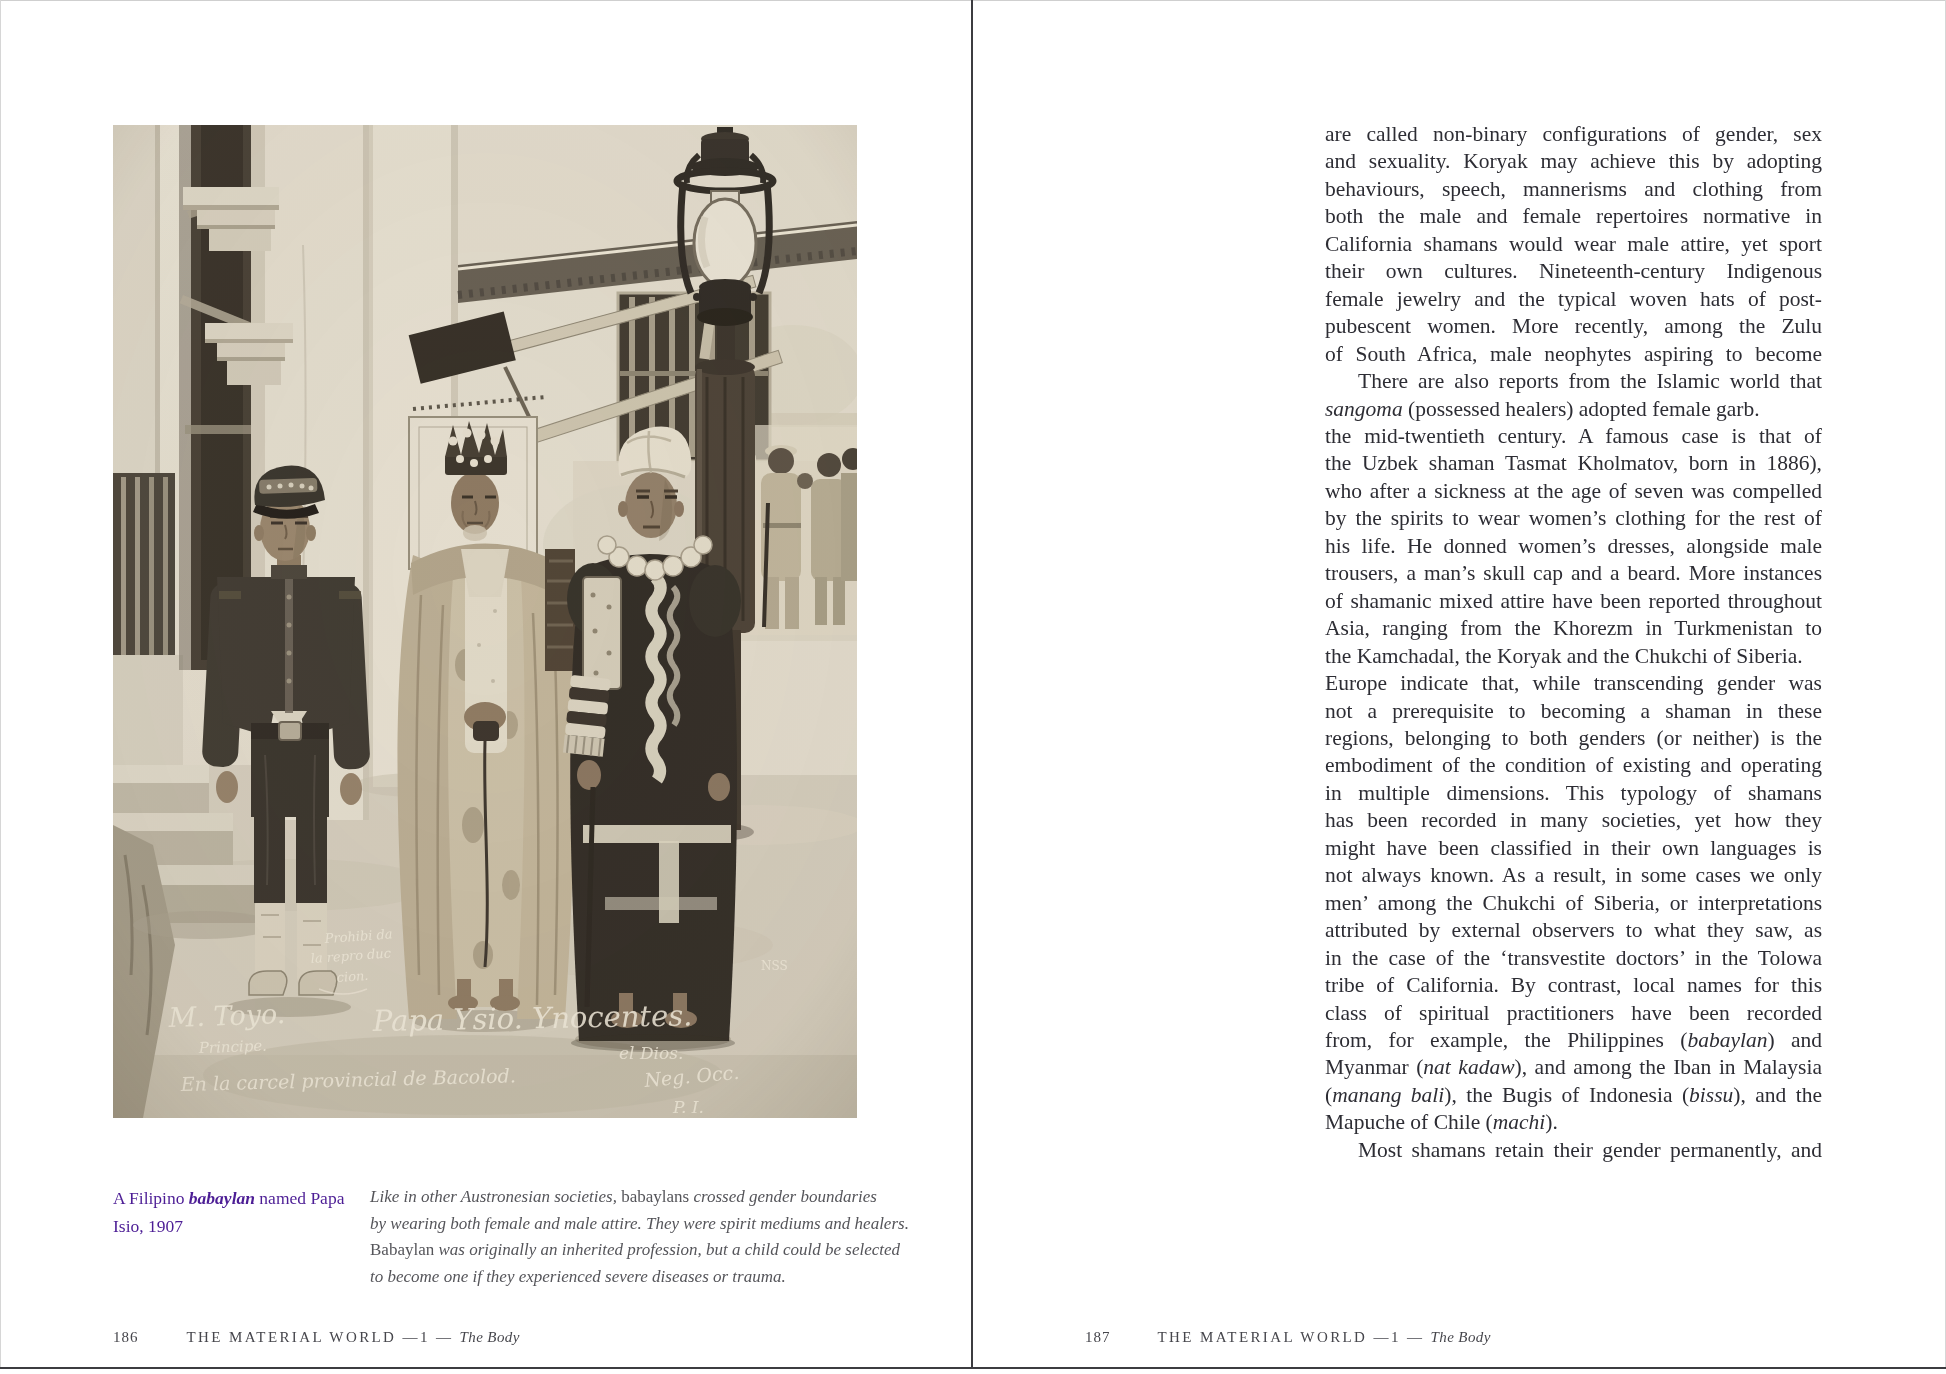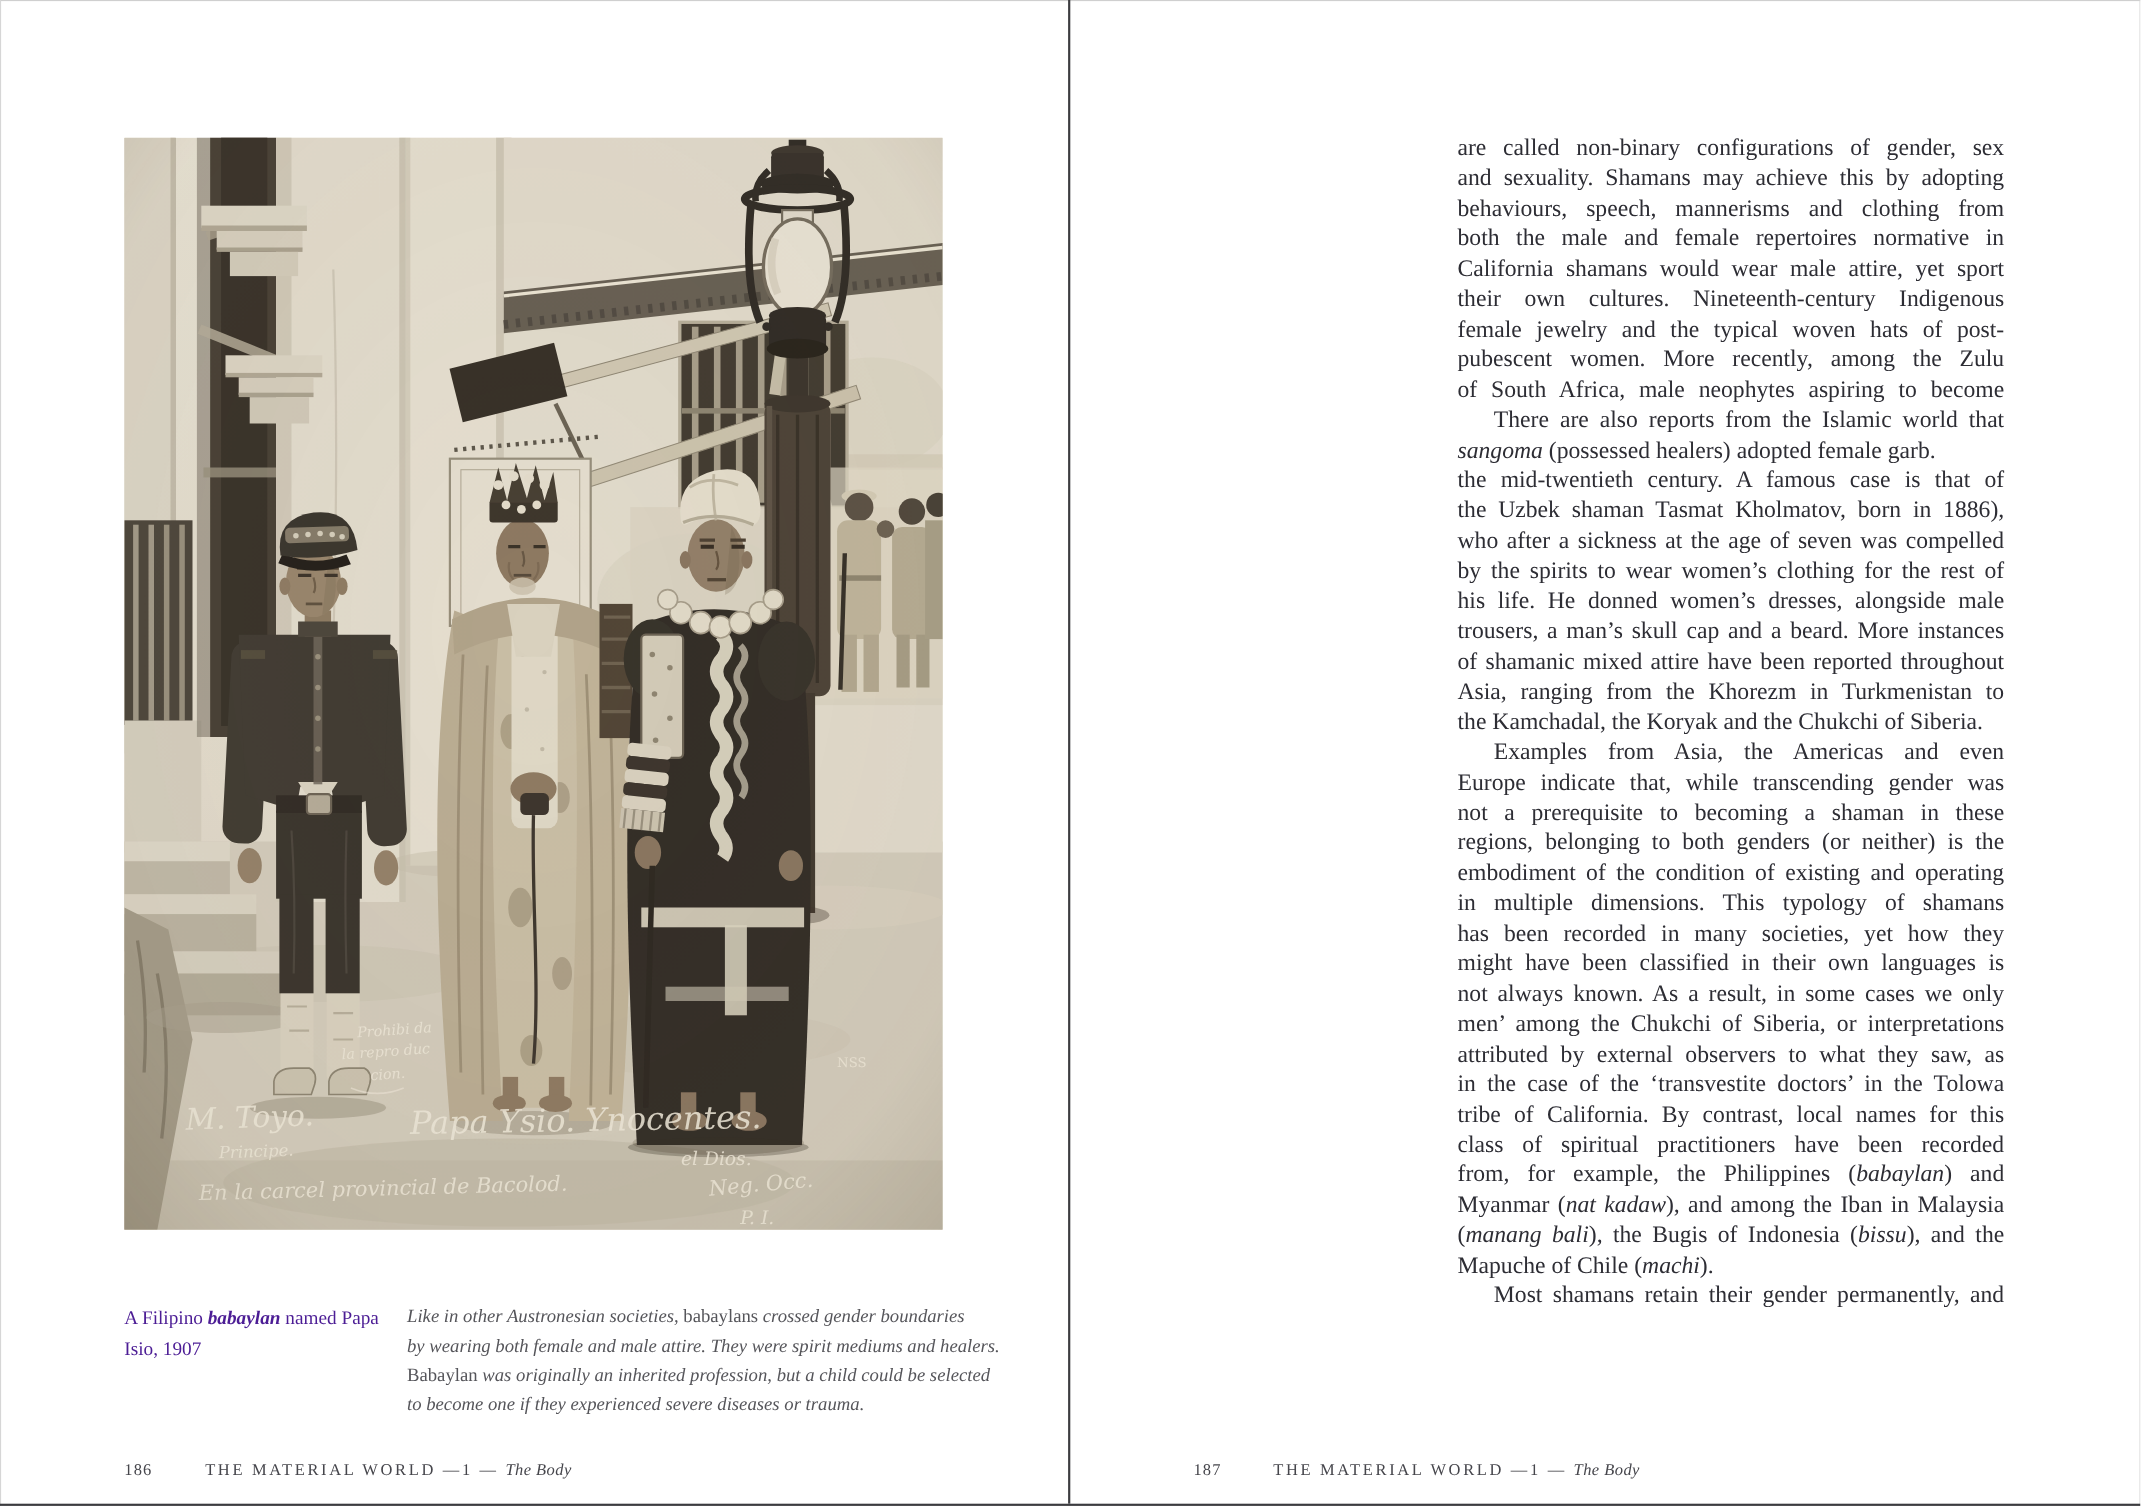--- a/index.html
+++ b/index.html
@@ -399,40 +399,39 @@
       <div class="cap-line"><span class="rm">Babaylan</span> was originally an inherited profession, but a child could be selected</div>
       <div class="cap-line end">to become one if they experienced severe diseases or trauma.</div>
     </div>
 
   <div class="footer footer-left">
     <span class="pagenum">186</span><span class="footer-title">THE MATERIAL WORLD —1 — <i>The Body</i></span>
   </div>
 
   <div class="body-col">
       <div class="bline">are called non-binary configurations of gender, sex</div>
-      <div class="bline">and sexuality. Shamans may achieve this by adopting</div>
+      <div class="bline">and sexuality. Koryak may achieve this by adopting</div>
       <div class="bline">behaviours, speech, mannerisms and clothing from</div>
       <div class="bline">both the male and female repertoires normative in</div>
       <div class="bline">California shamans would wear male attire, yet sport</div>
       <div class="bline">their own cultures. Nineteenth-century Indigenous</div>
       <div class="bline">female jewelry and the typical woven hats of post-</div>
       <div class="bline">pubescent women. More recently, among the Zulu</div>
       <div class="bline">of South Africa, male neophytes aspiring to become</div>
       <div class="bline ind">There are also reports from the Islamic world that</div>
       <div class="bline end"><i>sangoma</i> (possessed healers) adopted female garb.</div>
       <div class="bline">the mid-twentieth century. A famous case is that of</div>
       <div class="bline">the Uzbek shaman Tasmat Kholmatov, born in 1886),</div>
       <div class="bline">who after a sickness at the age of seven was compelled</div>
       <div class="bline">by the spirits to wear women’s clothing for the rest of</div>
       <div class="bline">his life. He donned women’s dresses, alongside male</div>
       <div class="bline">trousers, a man’s skull cap and a beard. More instances</div>
       <div class="bline">of shamanic mixed attire have been reported throughout</div>
       <div class="bline">Asia, ranging from the Khorezm in Turkmenistan to</div>
       <div class="bline end">the Kamchadal, the Koryak and the Chukchi of Siberia.</div>
-      <div class="bline ind">Examples from Asia, the Americas and even</div>
       <div class="bline">Europe indicate that, while transcending gender was</div>
       <div class="bline">not a prerequisite to becoming a shaman in these</div>
       <div class="bline">regions, belonging to both genders (or neither) is the</div>
       <div class="bline">embodiment of the condition of existing and operating</div>
       <div class="bline">in multiple dimensions. This typology of shamans</div>
       <div class="bline">has been recorded in many societies, yet how they</div>
       <div class="bline">might have been classified in their own languages is</div>
       <div class="bline">not always known. As a result, in some cases we only</div>
       <div class="bline">men’ among the Chukchi of Siberia, or interpretations</div>
       <div class="bline">attributed by external observers to what they saw, as</div>

